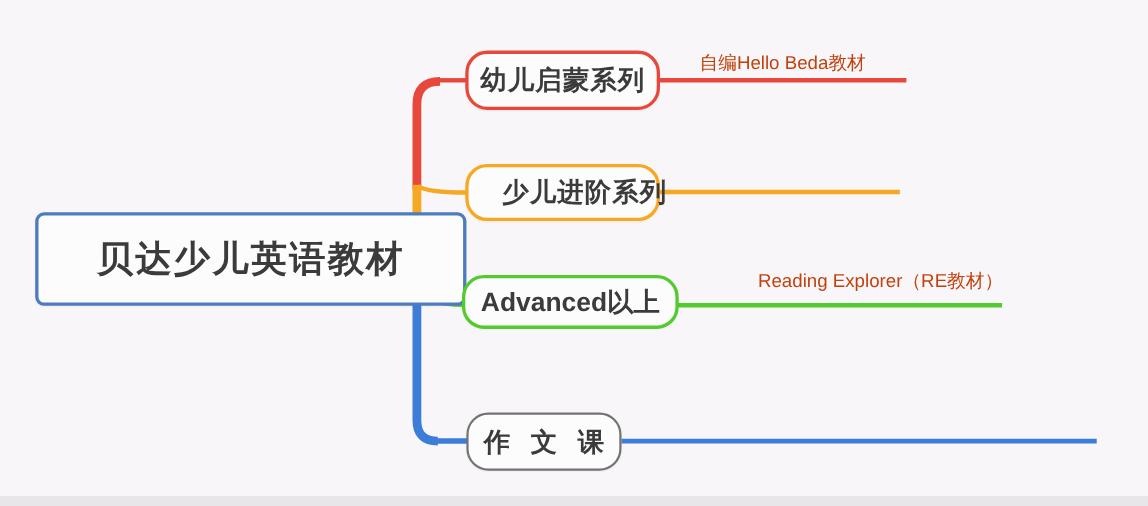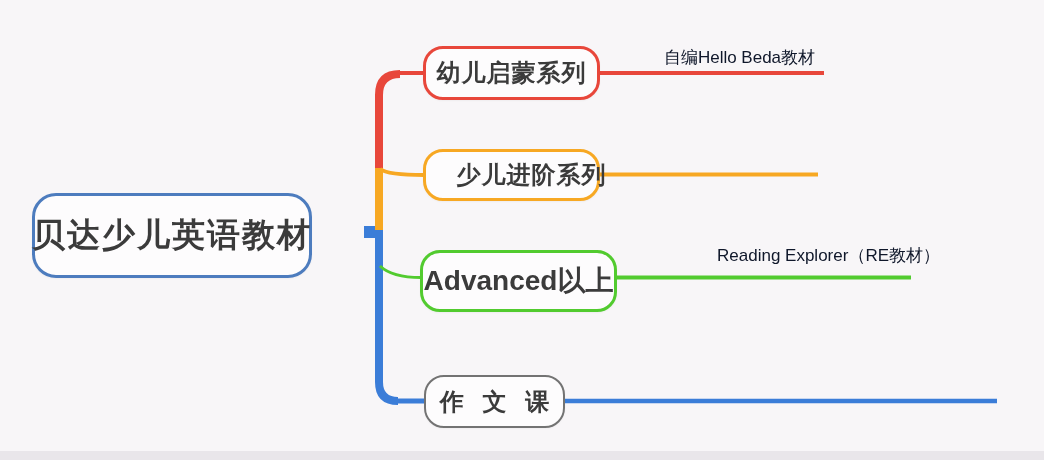--- a/index.html
+++ b/index.html
@@ -22,45 +22,45 @@
     position:absolute;
     background:#fdfcfd;
     border-radius:20px;
     display:flex;align-items:center;justify-content:center;
     color:#3b3b3b;font-weight:bold;
     box-shadow:0 1px 2px rgba(0,0,0,0.04);
     box-sizing:border-box;
     white-space:nowrap;
   }
   .node-root{
-    left:32px;top:193px;width:280px;height:85px;
+    left:32px;top:193px;width:392px;height:85px;
     border:3px solid #4d7cbe;
-    font-size:33px;letter-spacing:2px;border-radius:24px;
+    font-size:33px;letter-spacing:2px;border-radius:8px;
   }
   .node-red{
     left:423px;top:46px;width:177px;height:54px;
     border:3px solid #e8473b;font-size:24px;letter-spacing:1px;
   }
   .node-orange{
     left:423px;top:149px;width:177px;height:52px;
     border:3px solid #f7a823;font-size:24px;letter-spacing:1px;padding-left:40px;
   }
   .node-green{
-    left:420px;top:250px;width:197px;height:62px;
-    border:3px solid #52cb2f;font-size:28px;
+    left:420px;top:250px;width:197px;height:49px;
+    border:3px solid #52cb2f;font-size:24px;
   }
   .node-blue{
     left:424px;top:375px;width:141px;height:53px;
     border:2px solid #737373;font-size:24px;letter-spacing:6px;
     padding-left:6px;
   }
   .child-label{
     position:absolute;
-    color:#0f172a;
-    font-size:17px;line-height:21px;margin-left:28px;
+    color:#c2410c;
+    font-size:17px;line-height:21px;
   }
   .child-red{left:598px;top:47px;width:227px;text-align:center;}
   .child-orange{left:600px;top:149px;width:218px;text-align:center;}
   .child-green{left:614px;top:245px;width:298px;text-align:right;}
   .child-blue{left:637px;top:352px;width:358px;text-align:left;}
 </style>
 </head>
 <body>
 
 <div class="canvas">

